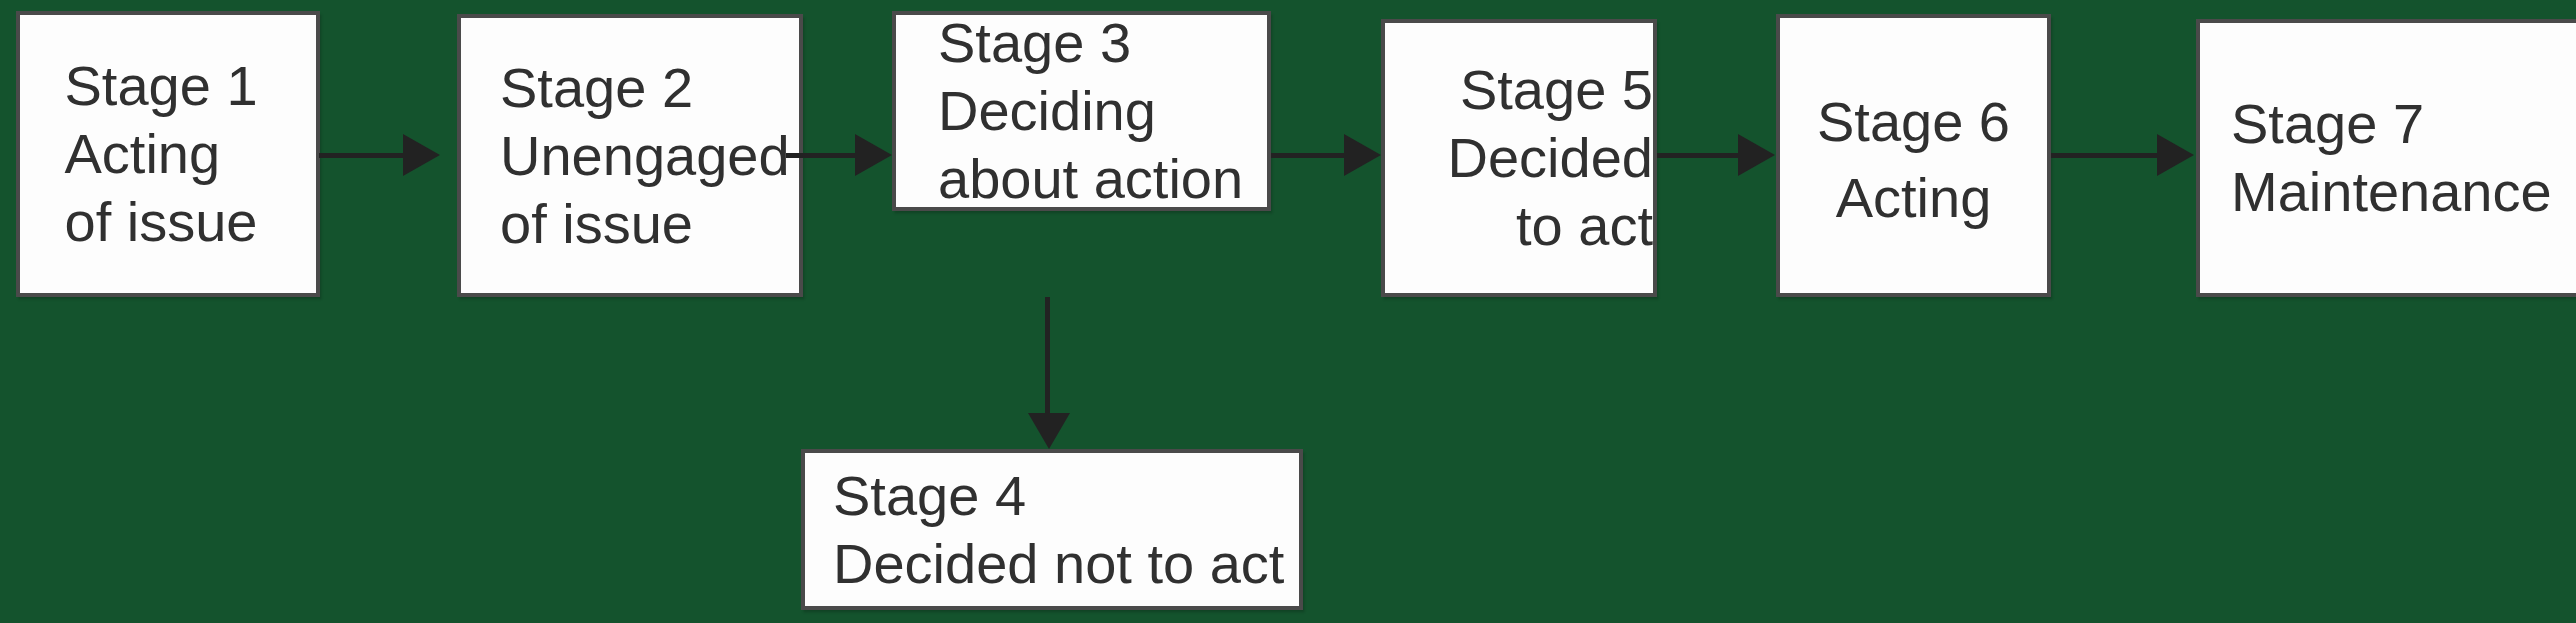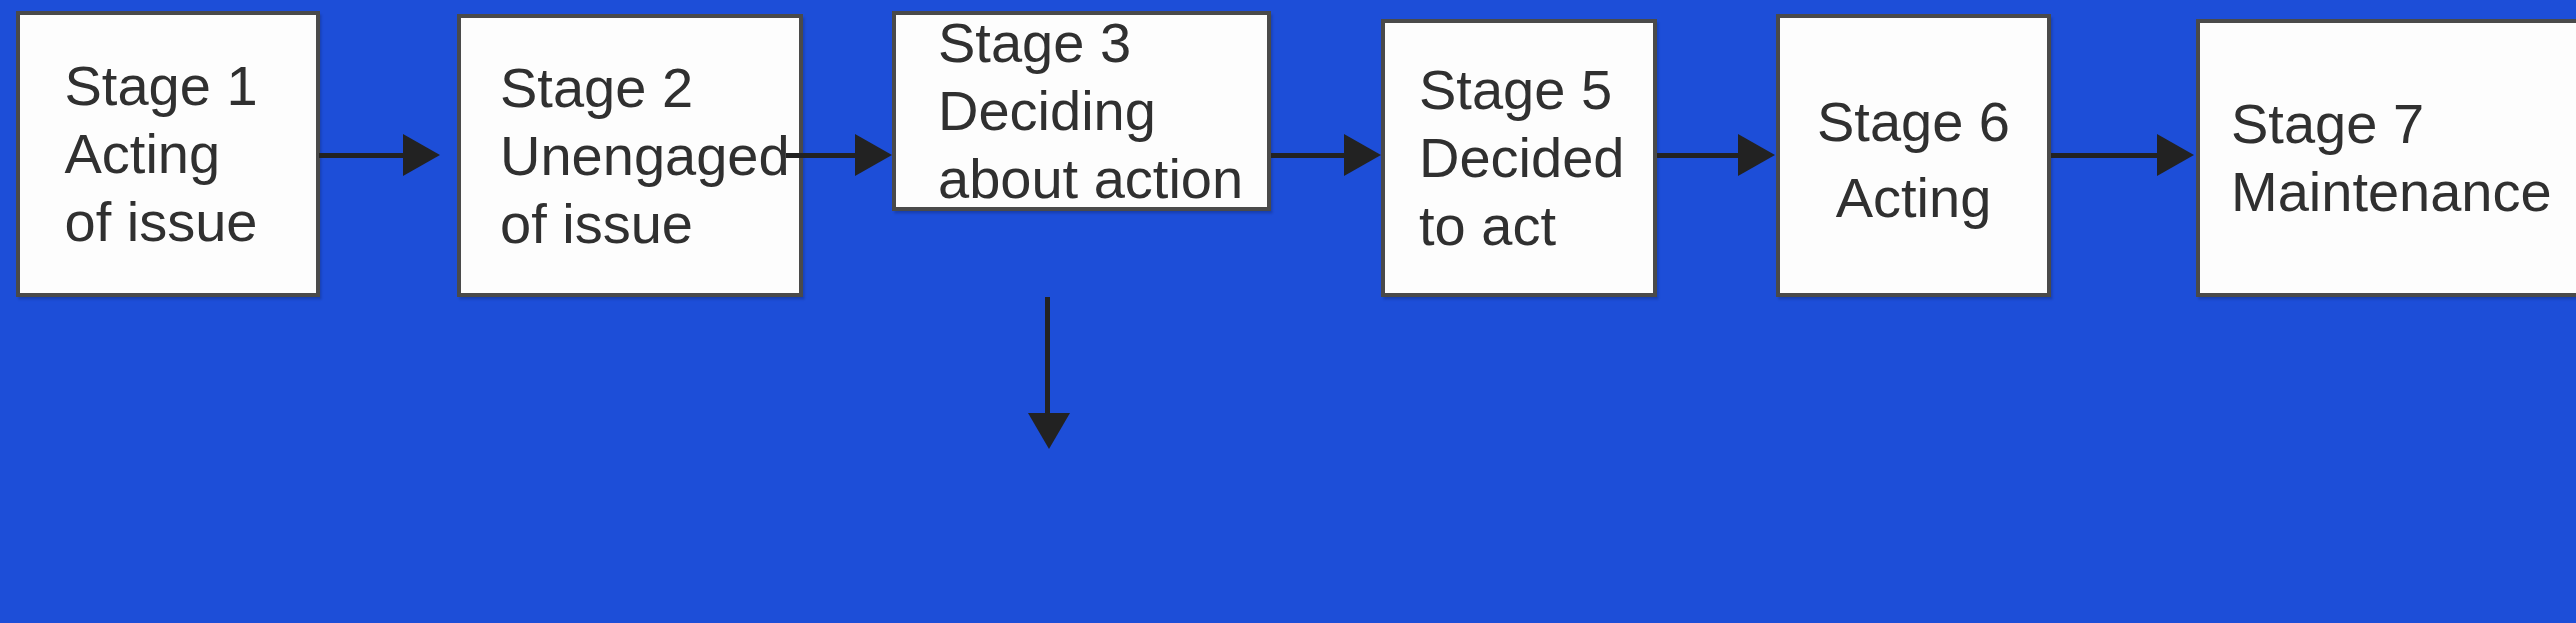--- a/index.html
+++ b/index.html
@@ -4,21 +4,21 @@
 <style>
   html, body {
     margin: 0;
     padding: 0;
     background: #ffffff;
   }
   .canvas {
     position: relative;
     width: 2576px;
     height: 624px;
-    background: #1d4ed8;
+    background: #14532d;
     overflow: hidden;
     font-family: "Liberation Sans", sans-serif;
     color: #303030;
   }
   .stage-box {
     position: absolute;
     box-sizing: border-box;
     border: 4.6px solid #4a4a4a;
     background: #fdfdfd;
     box-shadow: 1.5px 3.1px 2.3px rgba(0,0,0,0.18);
@@ -80,22 +80,26 @@
     <span class="line">Unengaged</span>
     <span class="line">of issue</span>
   </div>
 
   <div class="stage-box" style="left:892px; top:10.8px; width:379px; height:200px; padding-left:42px;">
     <span class="line">Stage 3</span>
     <span class="line">Deciding</span>
     <span class="line">about action</span>
   </div>
 
+  <div class="stage-box" style="left:801px; top:449px; width:502px; height:161px; padding-left:28px;">
+    <span class="line">Stage 4</span>
+    <span class="line">Decided not to act</span>
+  </div>
 
-  <div class="stage-box" style="left:1381px; top:18.5px; width:276px; height:278px; padding-left:34px;">
+  <div class="stage-box" style="left:1381px; top:18.5px; width:276px; height:278px; padding-left:34px;align-items:flex-end;">
     <span class="line">Stage 5</span>
     <span class="line">Decided</span>
     <span class="line">to act</span>
   </div>
 
   <div class="stage-box centered" style="left:1776px; top:14px; width:275px; height:283px; justify-content:flex-start; padding-top:70px;">
     <span class="line">Stage 6</span>
     <span class="line">Acting</span>
   </div>
 

